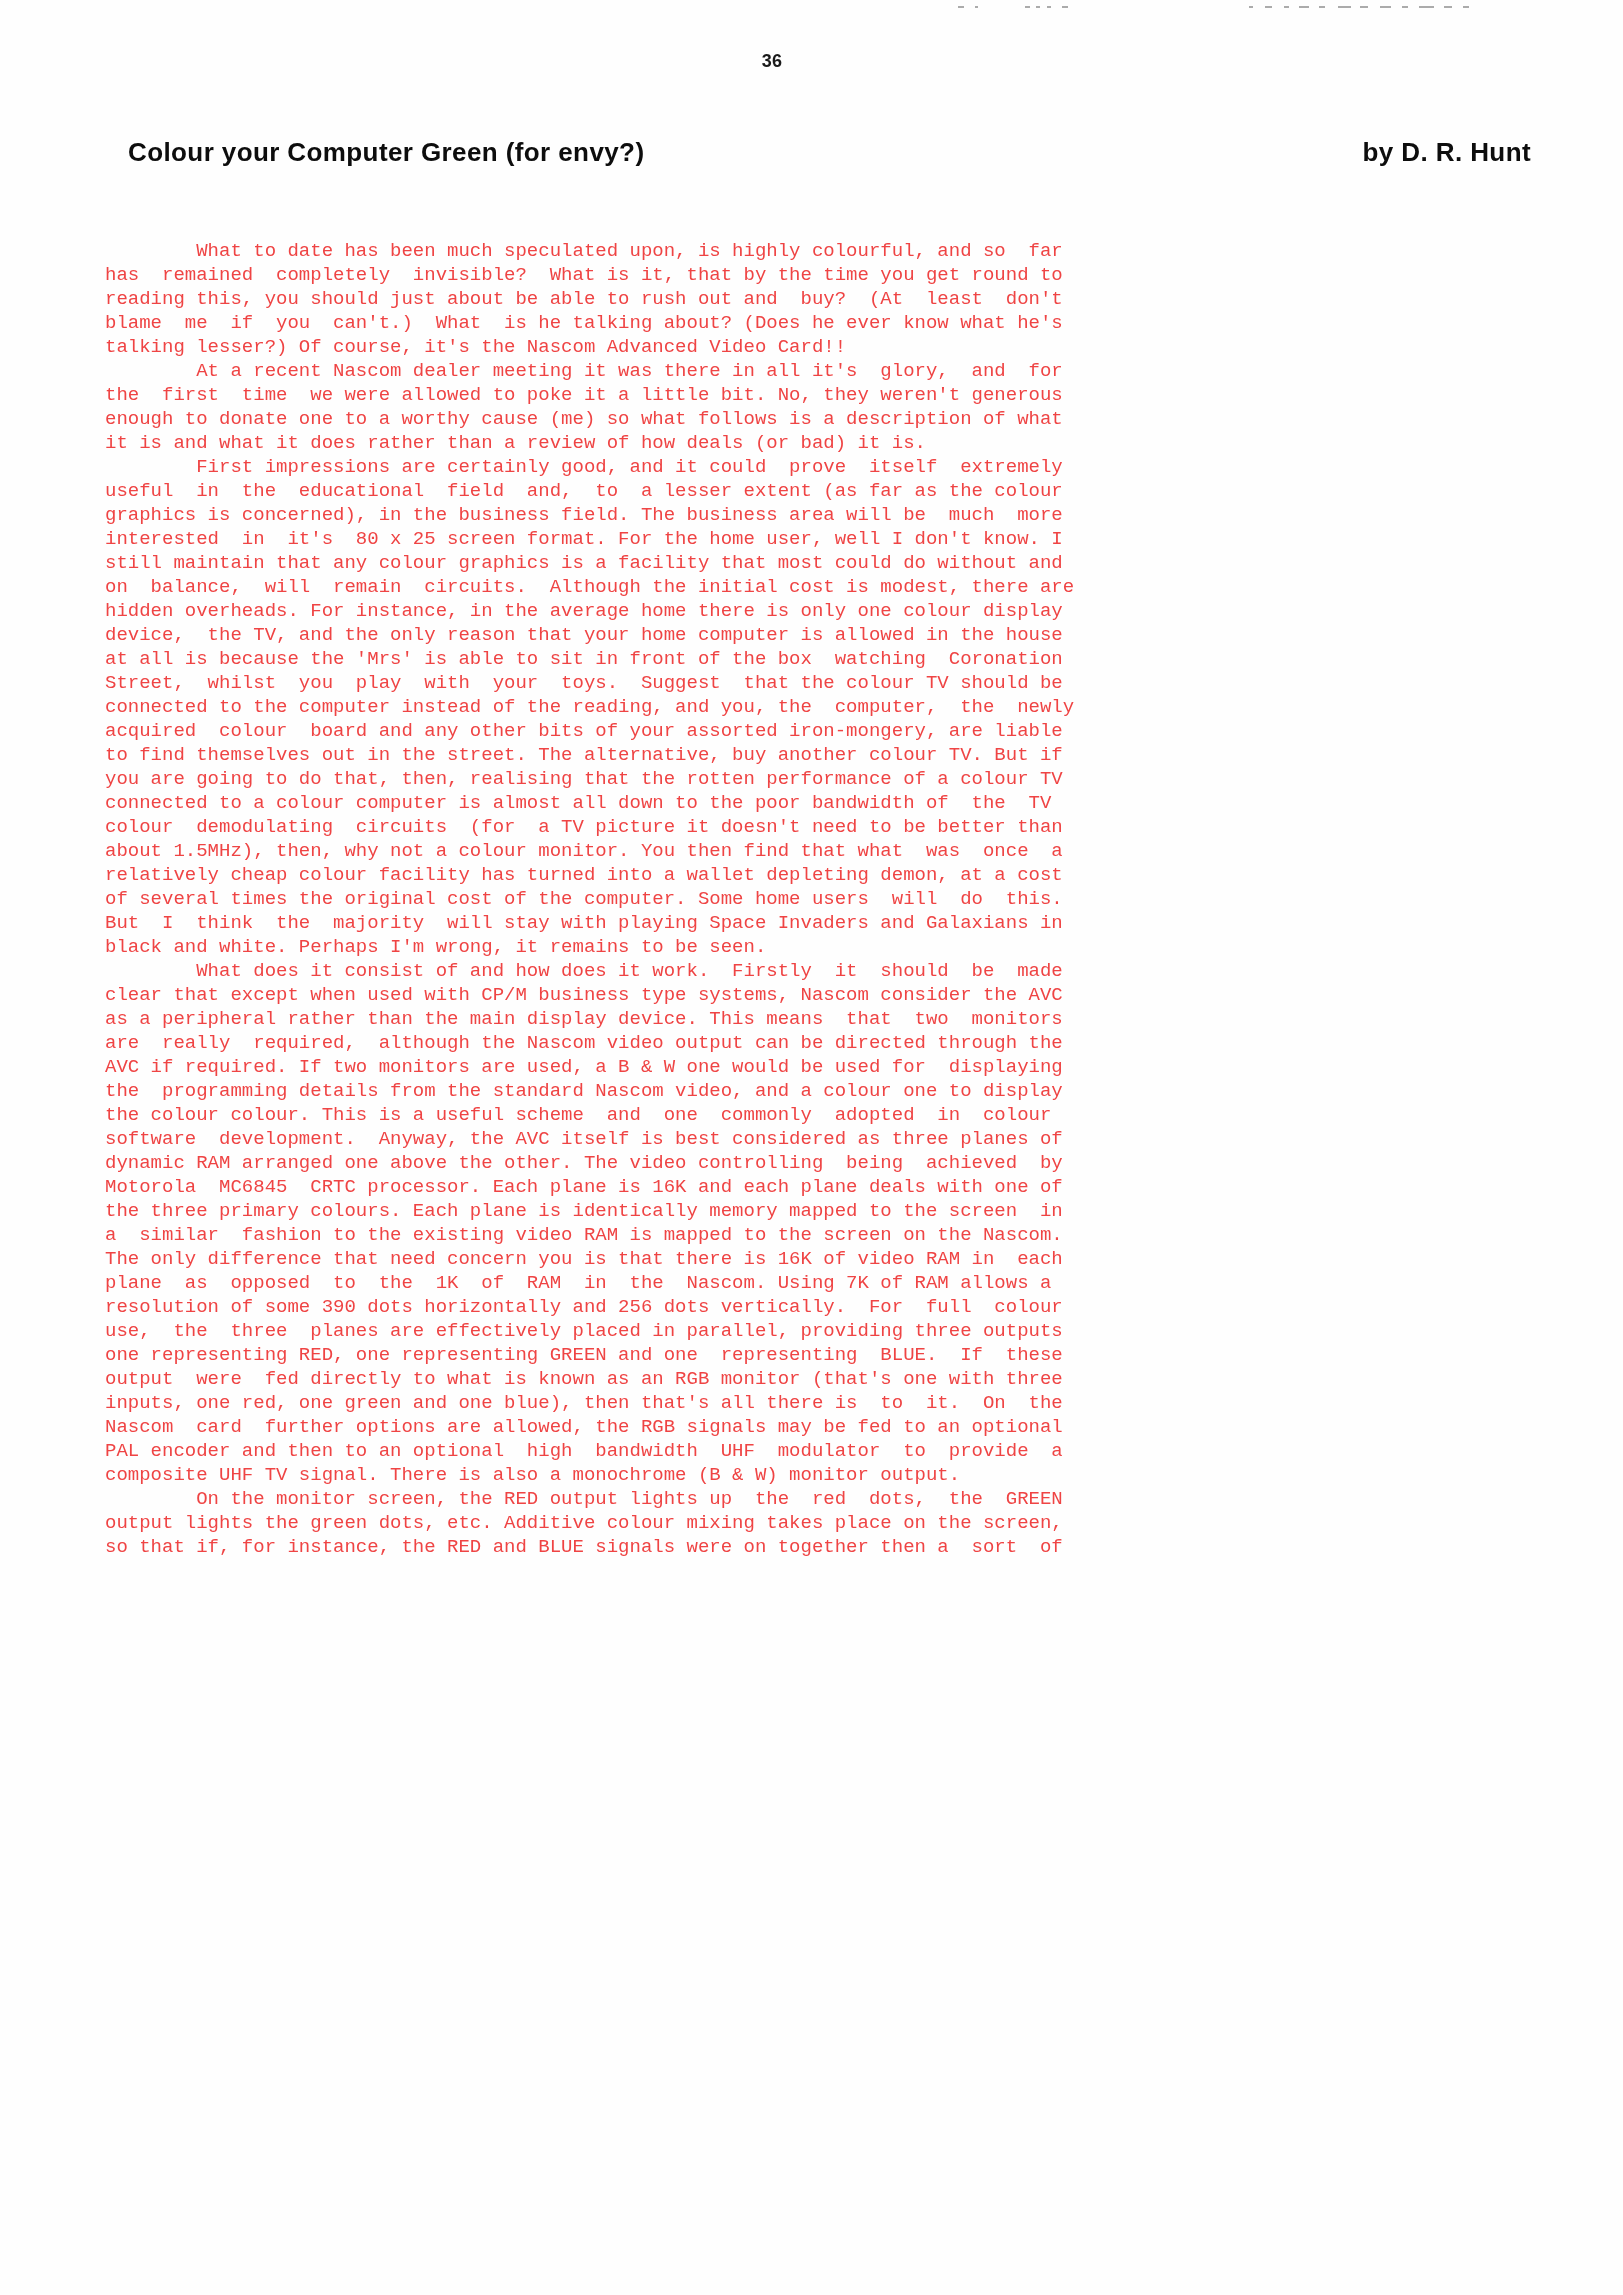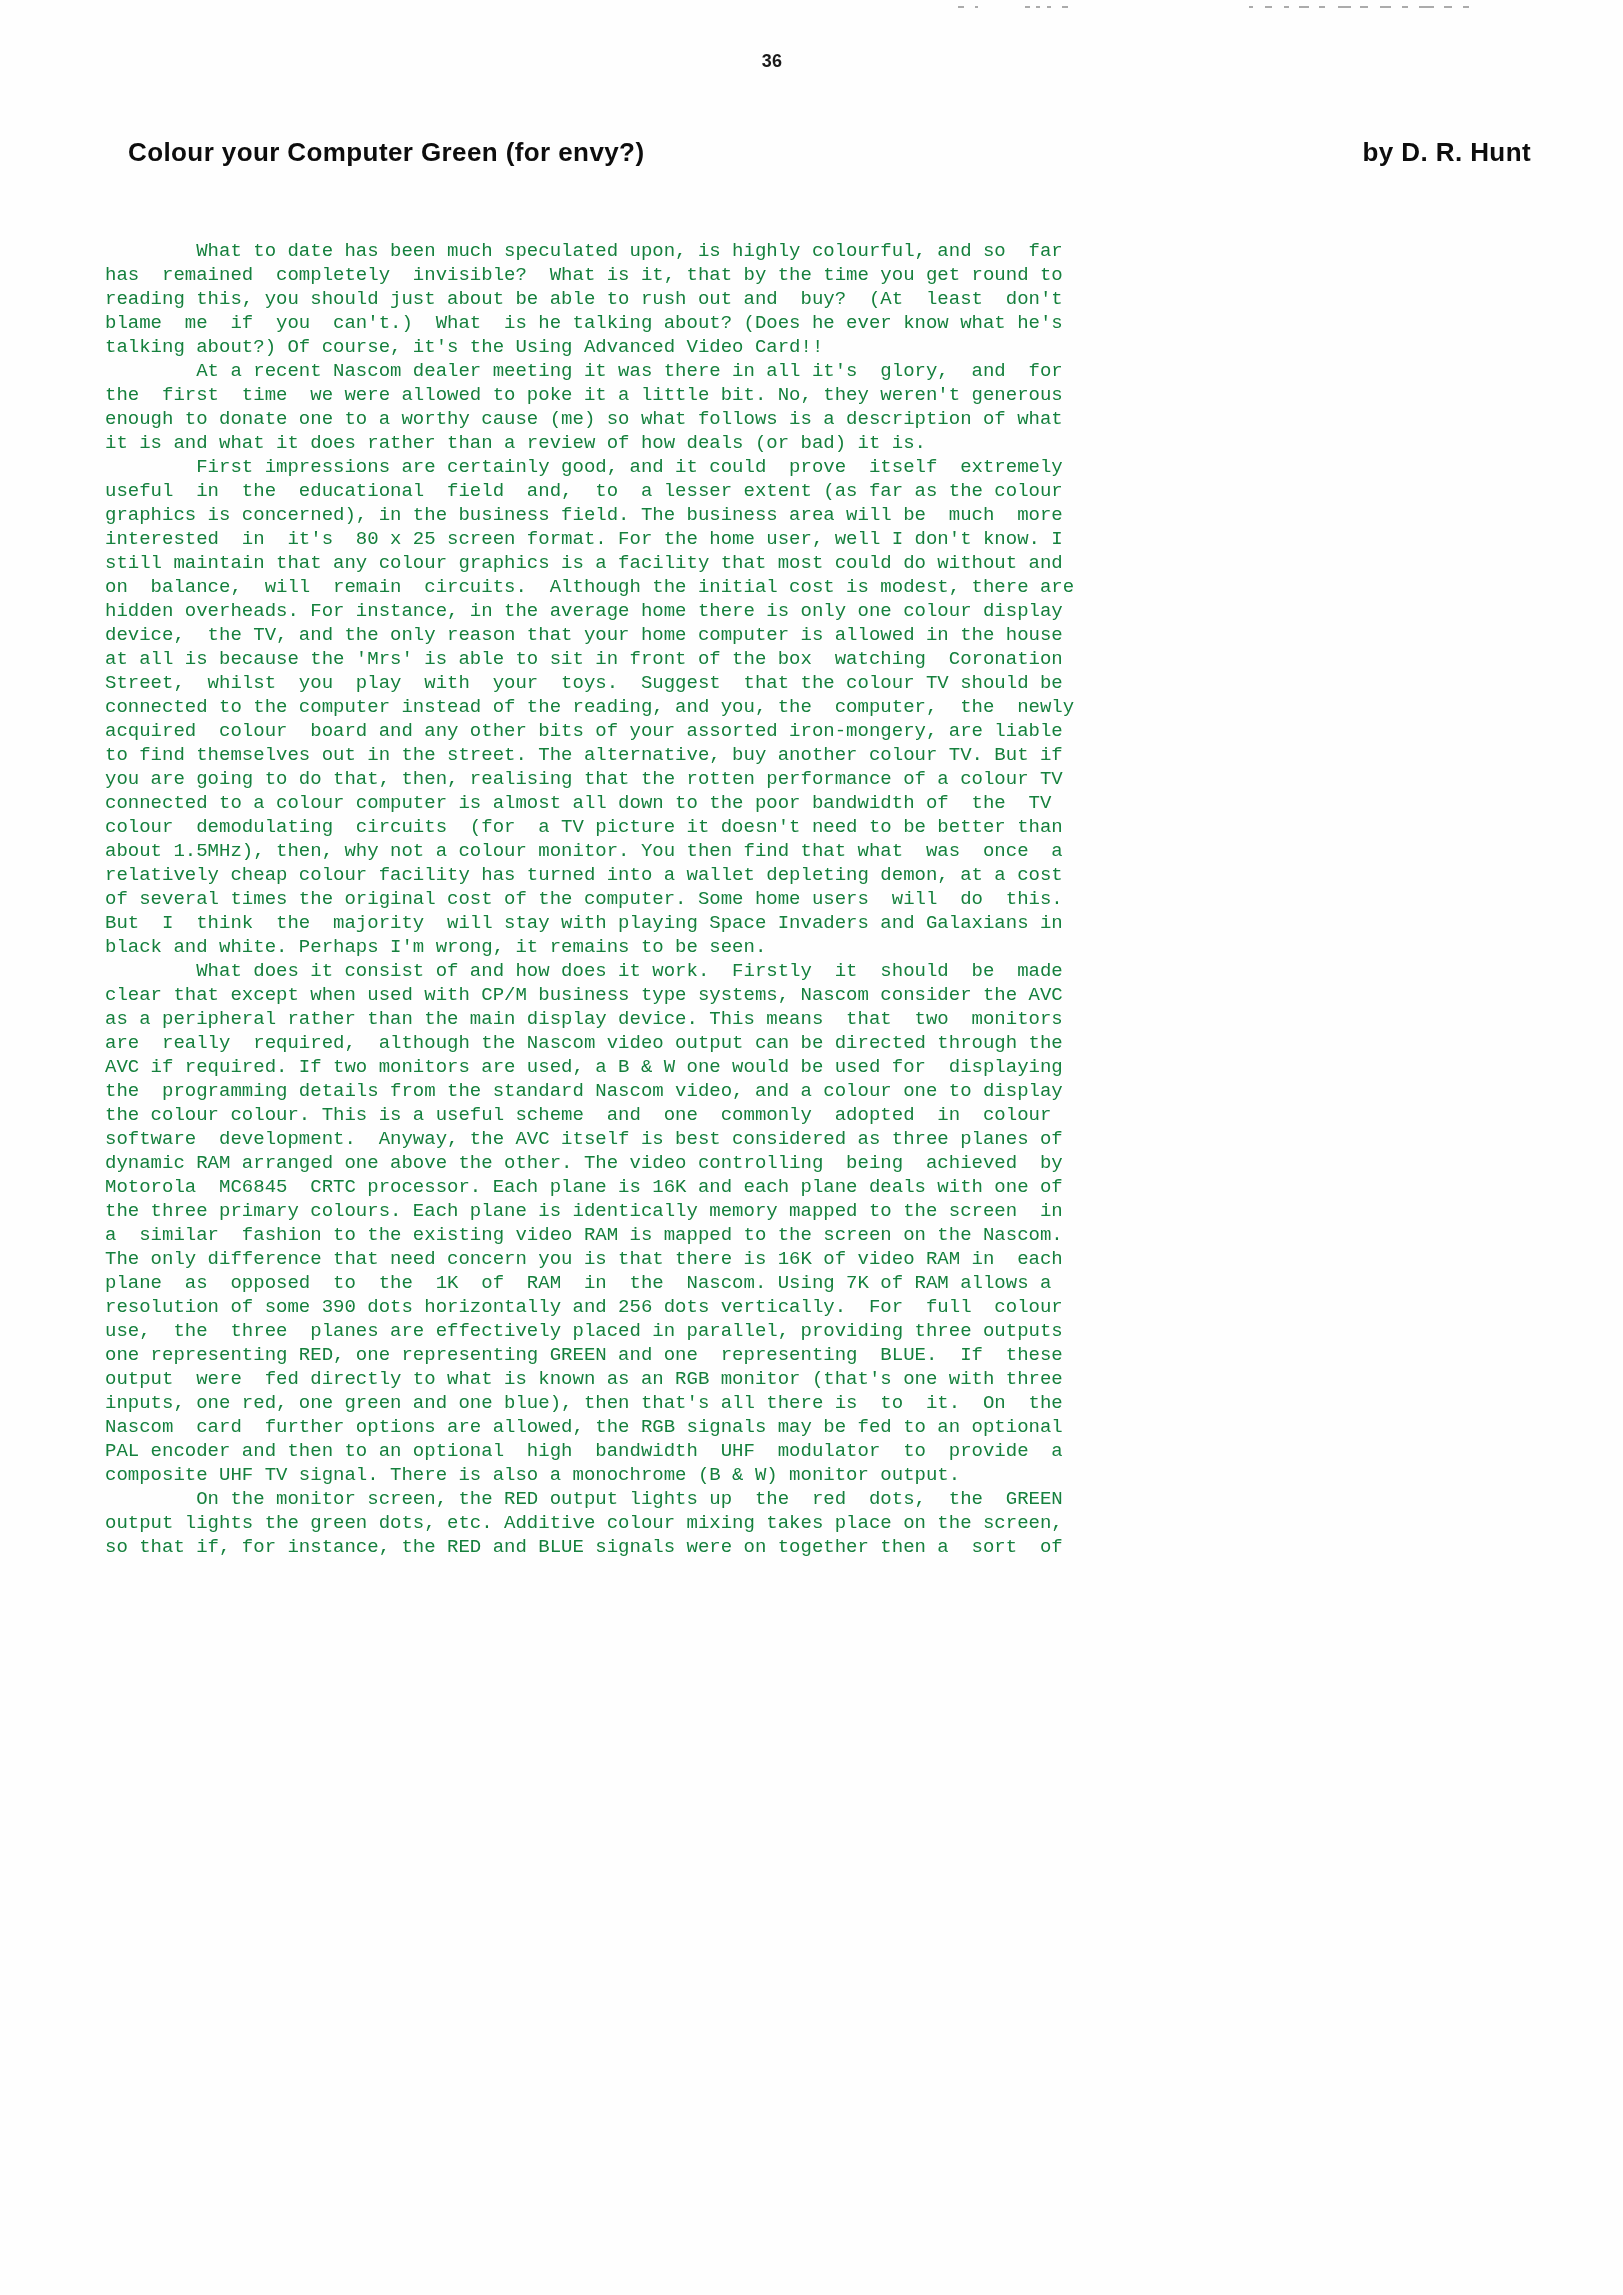--- a/index.html
+++ b/index.html
@@ -79,21 +79,21 @@
 
   
   .body-copy {
     position: absolute;
     top: 239px;
     left: 105px;
     width: 1436px;
     font-size: 19px;
     line-height: 24px;
     letter-spacing: 0px;
-    color: #15803d;
+    color: #ef4444;
   }
   .body-copy .tline {
     display: block;
     white-space: pre;
     font-family: "Liberation Mono", "DejaVu Sans Mono", monospace;
   }
 </style>
 </head>
 <body>
 
@@ -125,21 +125,21 @@
   <div class="headline-row">
     <div class="article-title">Colour your Computer Green (for envy?)</div>
     <div class="byline">by D. R. Hunt</div>
   </div>
 
   <div class="body-copy">
       <span class="tline">        What to date has been much speculated upon, is highly colourful, and so  far</span>
       <span class="tline">has  remained  completely  invisible?  What is it, that by the time you get round to</span>
       <span class="tline">reading this, you should just about be able to rush out and  buy?  (At  least  don't</span>
       <span class="tline">blame  me  if  you  can't.)  What  is he talking about? (Does he ever know what he's</span>
-      <span class="tline">talking about?) Of course, it's the Using Advanced Video Card!!</span>
+      <span class="tline">talking lesser?) Of course, it's the Nascom Advanced Video Card!!</span>
       <span class="tline">        At a recent Nascom dealer meeting it was there in all it's  glory,  and  for</span>
       <span class="tline">the  first  time  we were allowed to poke it a little bit. No, they weren't generous</span>
       <span class="tline">enough to donate one to a worthy cause (me) so what follows is a description of what</span>
       <span class="tline">it is and what it does rather than a review of how deals (or bad) it is.</span>
       <span class="tline">        First impressions are certainly good, and it could  prove  itself  extremely</span>
       <span class="tline">useful  in  the  educational  field  and,  to  a lesser extent (as far as the colour</span>
       <span class="tline">graphics is concerned), in the business field. The business area will be  much  more</span>
       <span class="tline">interested  in  it's  80 x 25 screen format. For the home user, well I don't know. I</span>
       <span class="tline">still maintain that any colour graphics is a facility that most could do without and</span>
       <span class="tline">on  balance,  will  remain  circuits.  Although the initial cost is modest, there are</span>

